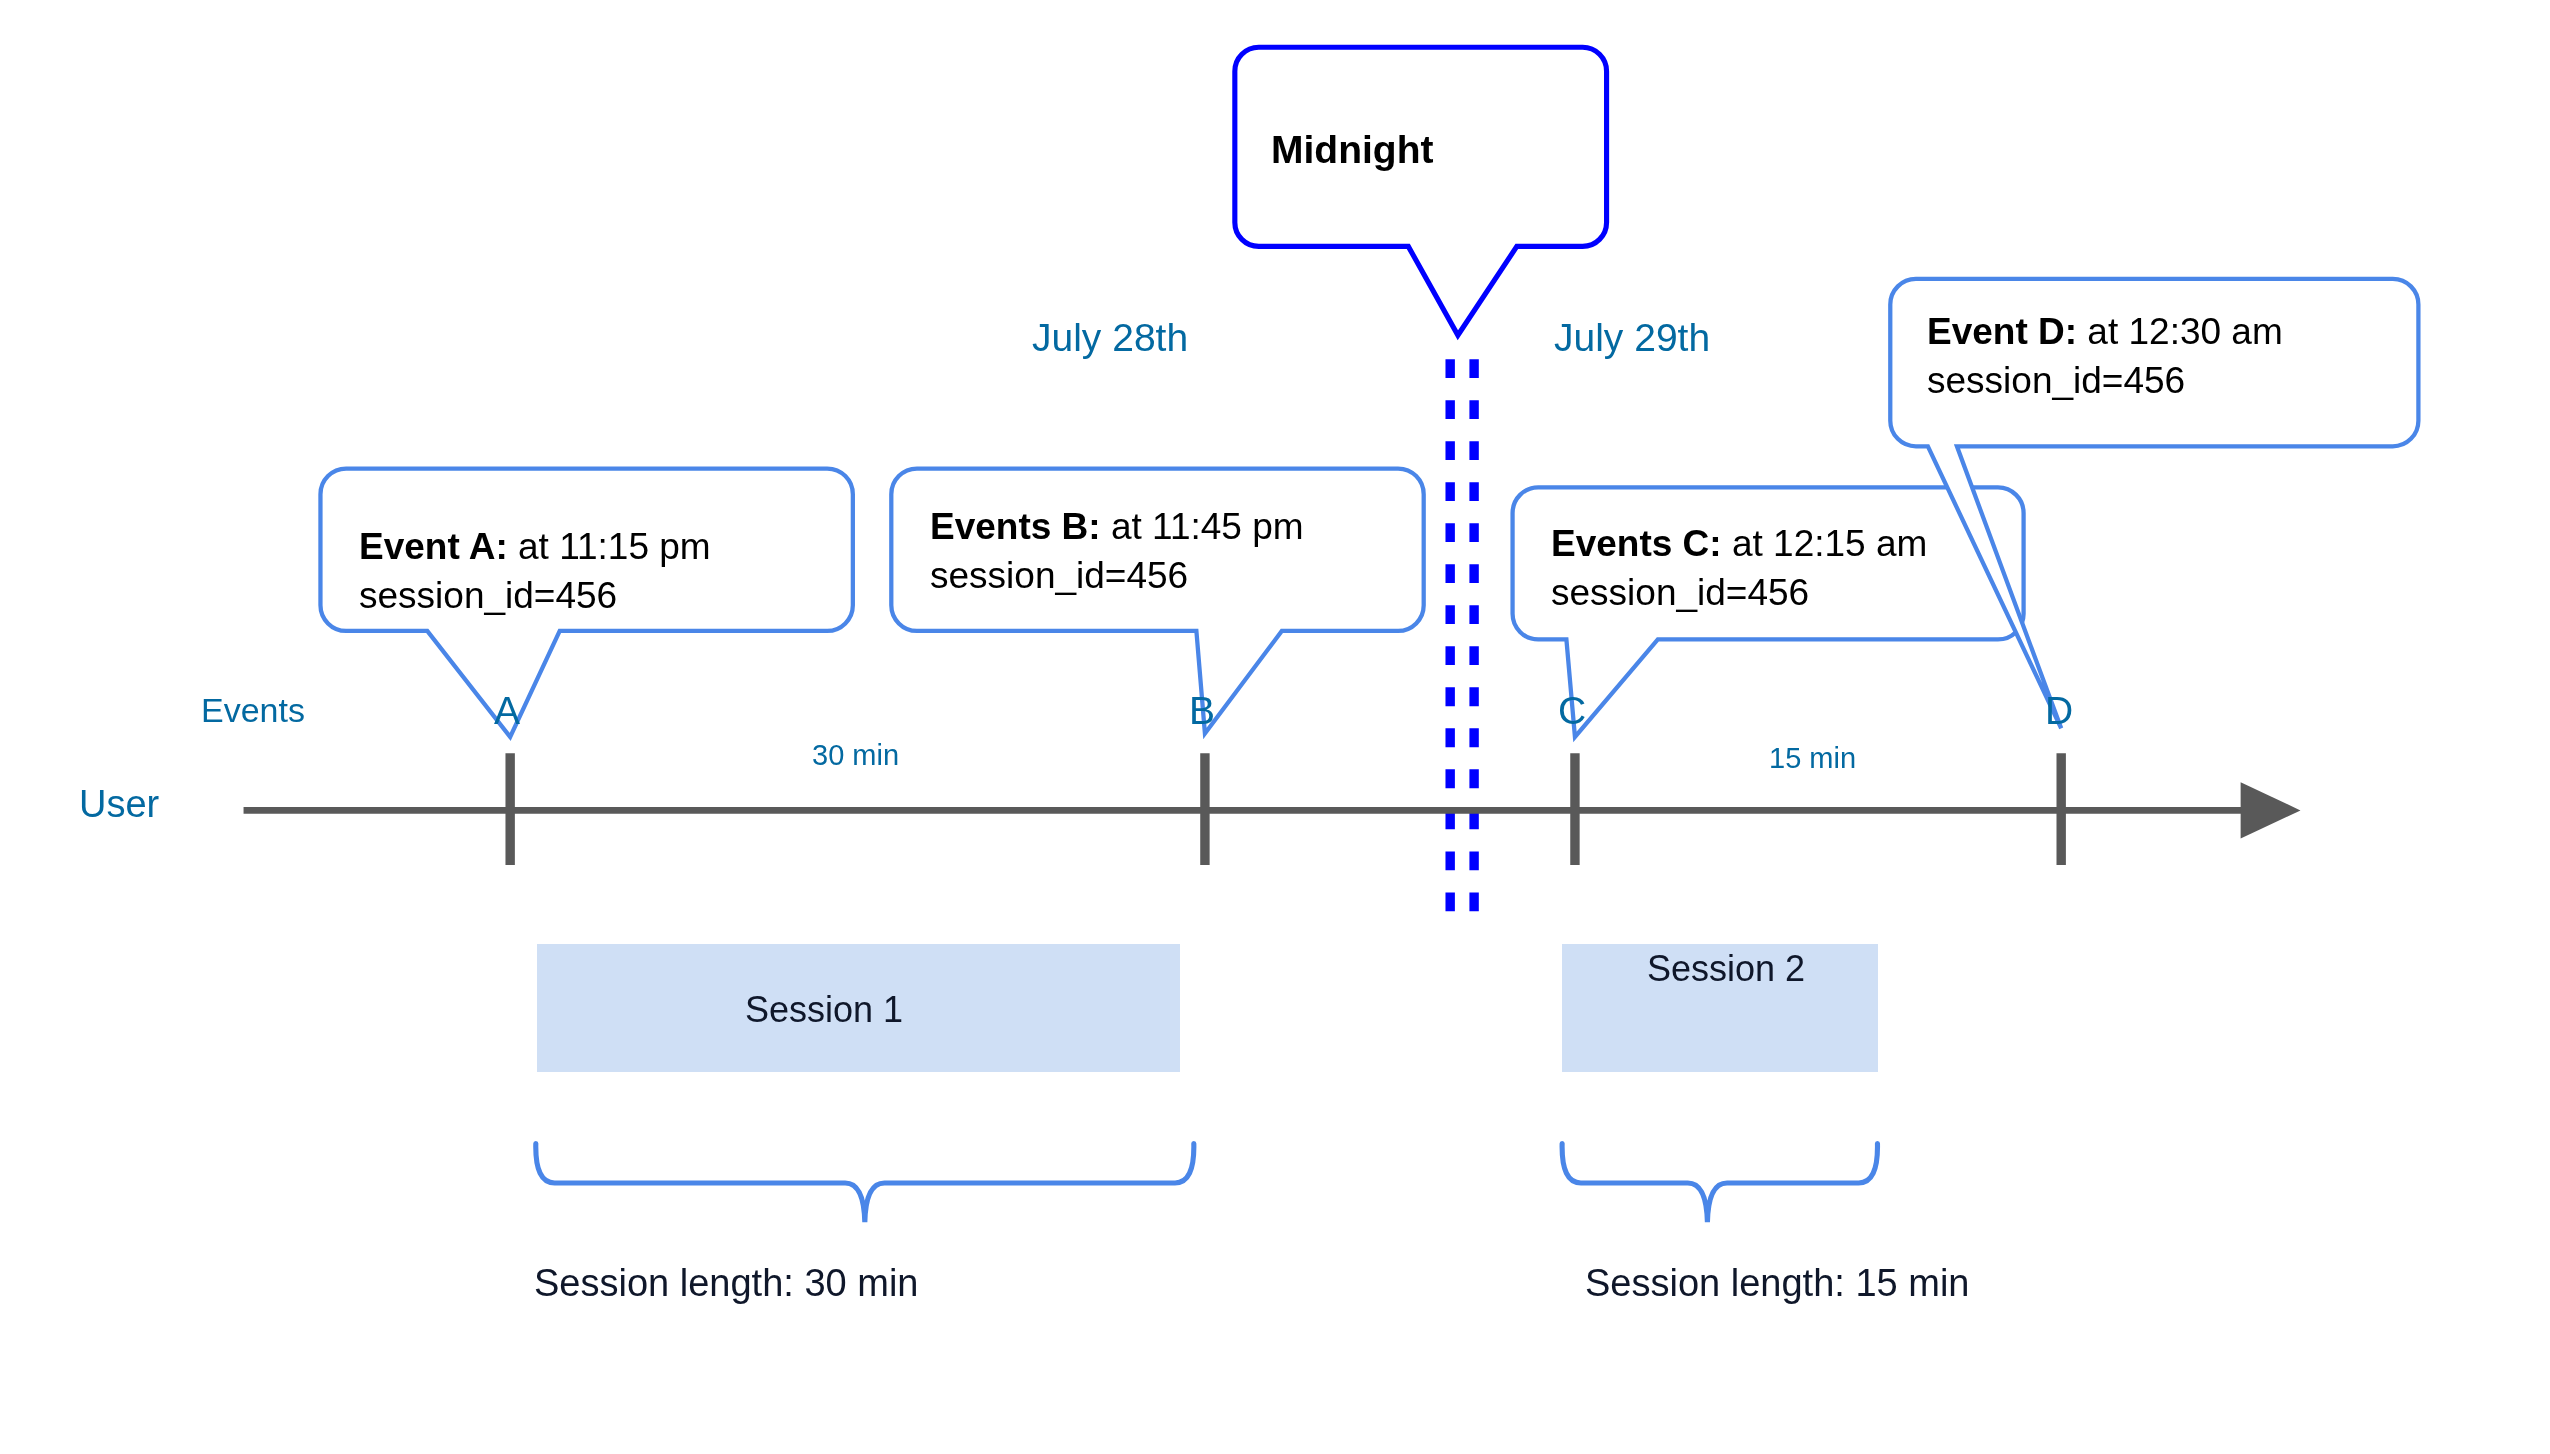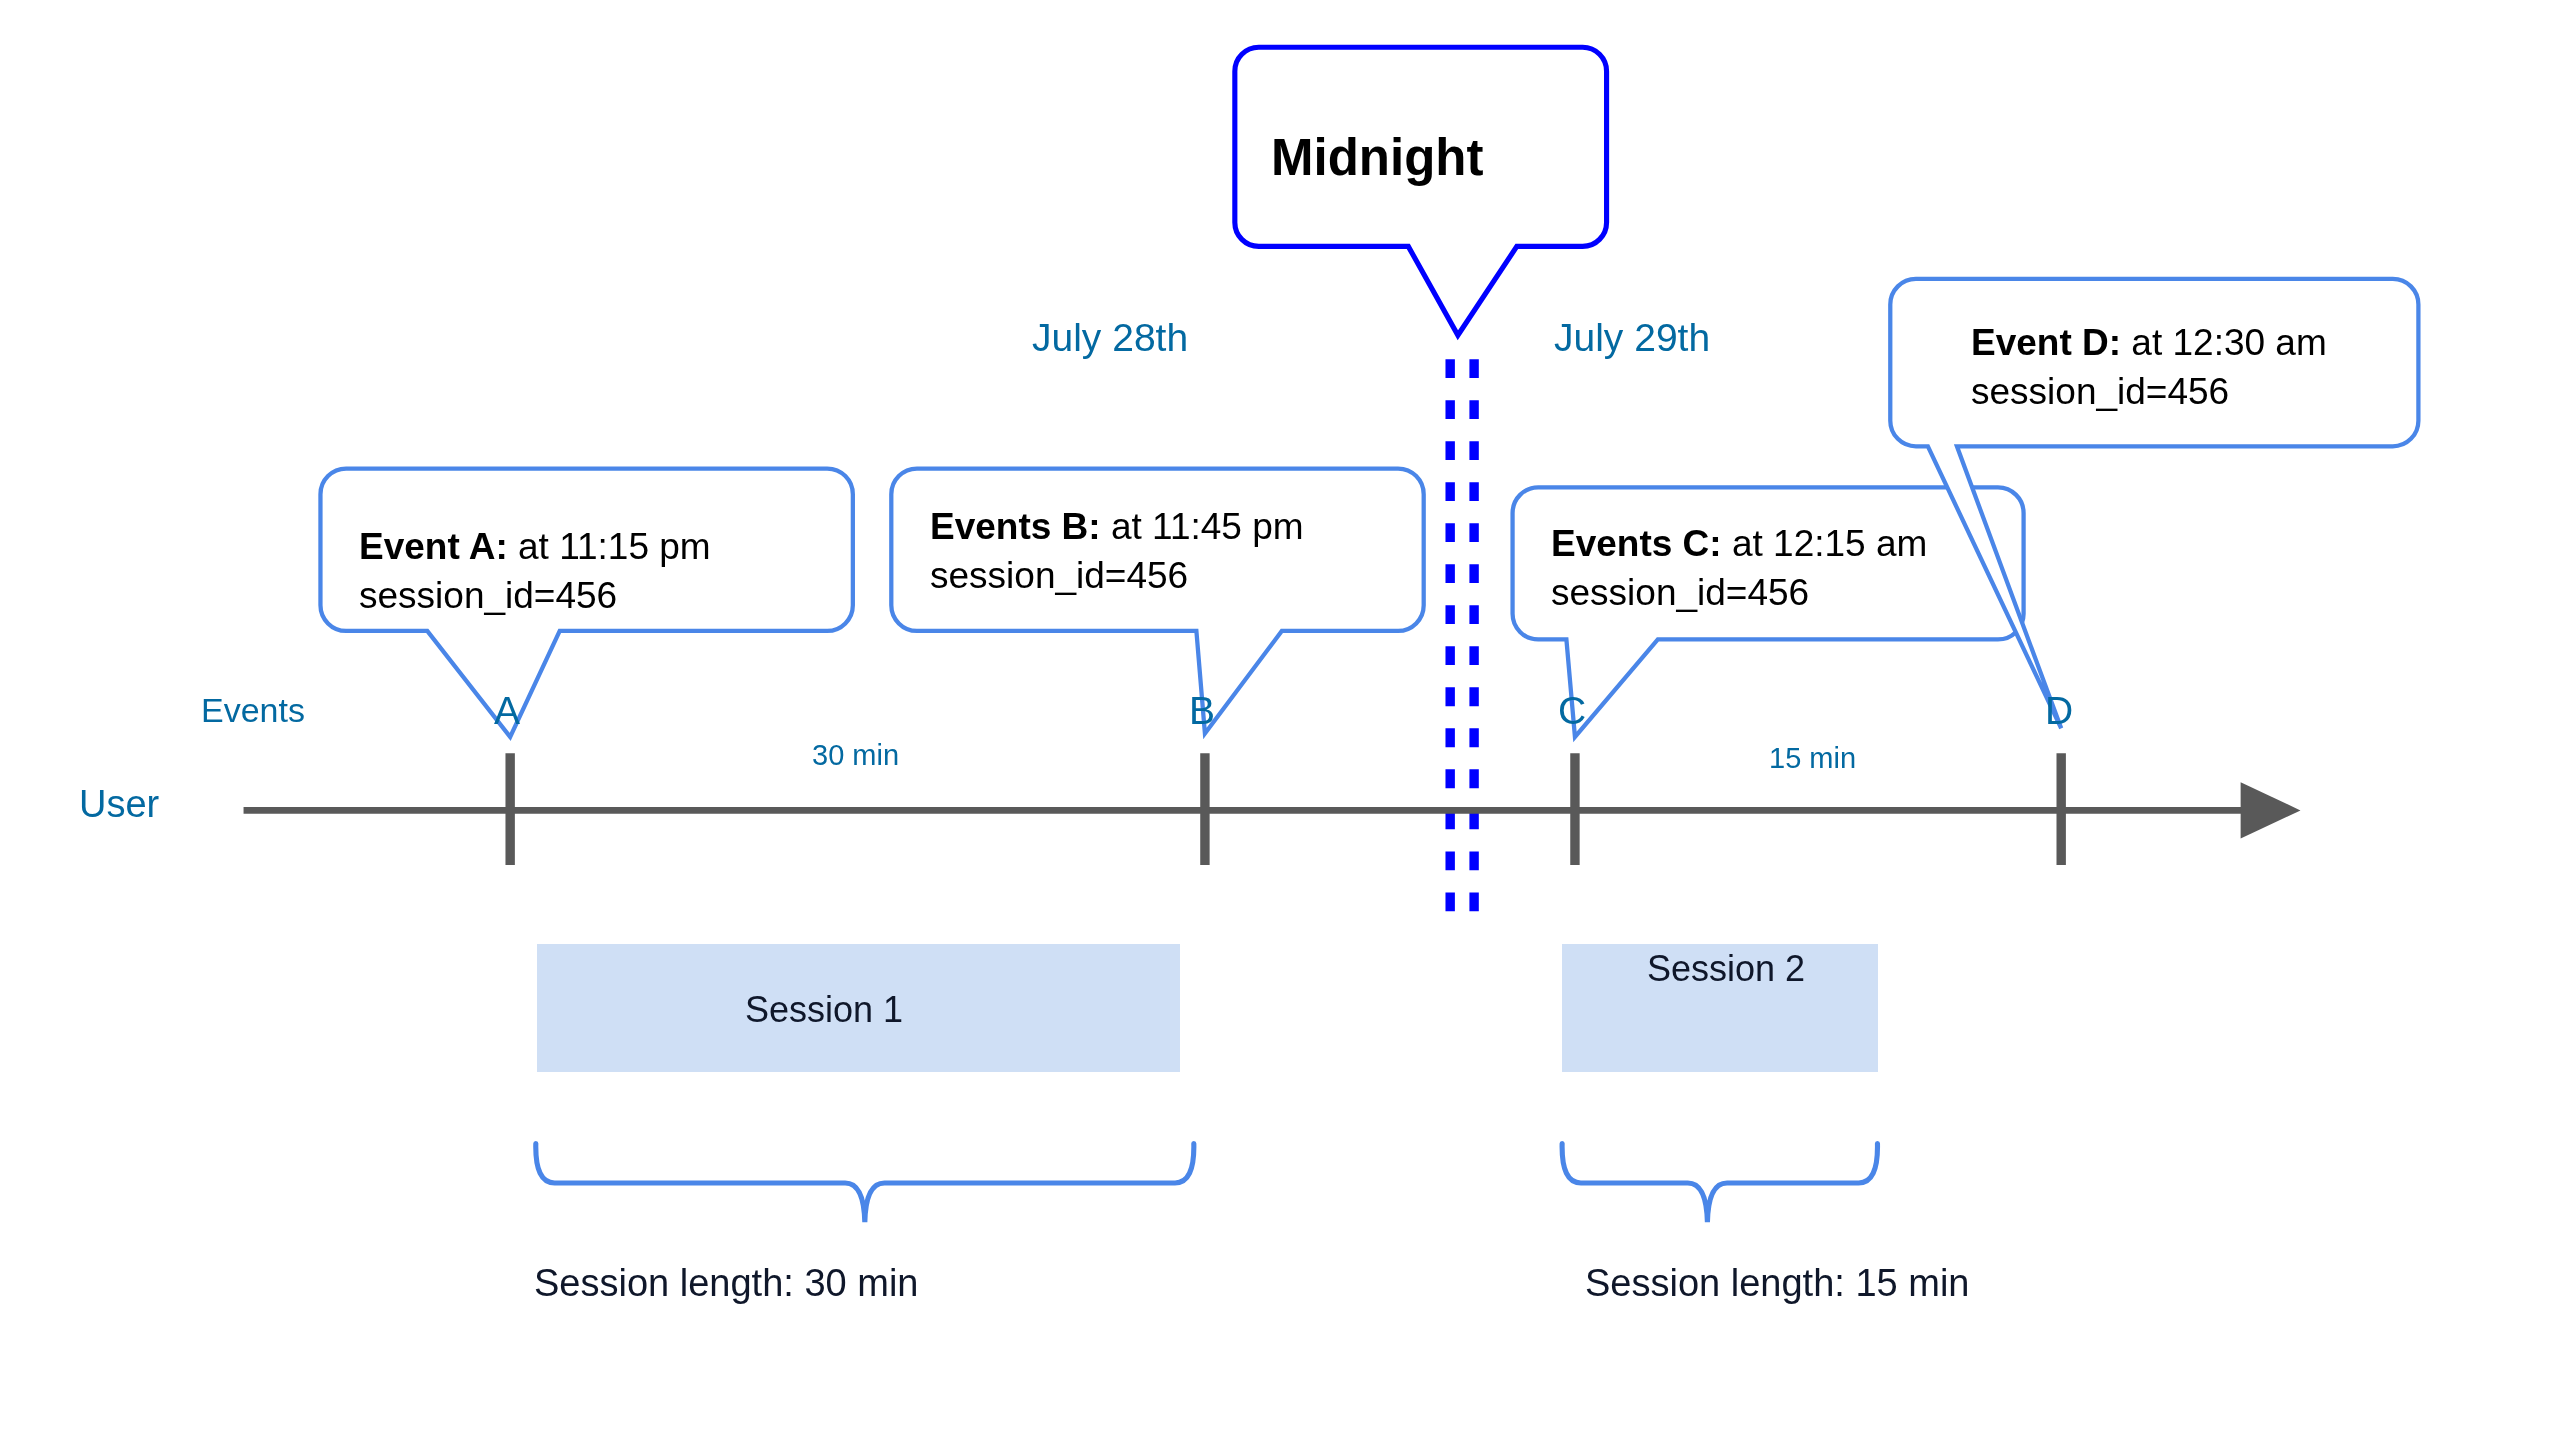--- a/index.html
+++ b/index.html
@@ -44,21 +44,21 @@
   .interval-label { font-size: 29px; }
   .session-text {
     position: absolute;
     font-size: 36px;
     color: #0f172a;
     white-space: nowrap;
   }
   .session-len { font-size: 38px; }
   .midnight-text {
     position: absolute;
-    font-size: 51px;
+    font-size: 39px;
     font-weight: bold;
     color: #000000;
     white-space: nowrap;
   }
   .session-bar {
     position: absolute;
     background: #cfdff5;
   }
 </style>
 </head>
@@ -174,21 +174,21 @@
   <div class="callout-text" style="left:930px; top:503px;">
     <div><b>Events B:</b><span> at 11:45 pm</span></div>
     <div>session_id=456</div>
   </div>
 
   <div class="callout-text" style="left:1551px; top:520px;">
     <div><b>Events C:</b><span> at 12:15 am</span></div>
     <div>session_id=456</div>
   </div>
 
-  <div class="callout-text" style="left:1927px; top:319px;margin-left:44px;">
+  <div class="callout-text" style="left:1927px; top:308px;">
     <div><b>Event D:</b><span> at 12:30 am</span></div>
     <div>session_id=456</div>
   </div>
 
   <div class="lbl events-label" style="left:201px; top:691px;">Events</div>
   <div class="lbl axis-title" style="left:79px; top:783px;">User</div>
 
   <div class="lbl marker-label" style="left:494px; top:689px;">A</div>
   <div class="lbl marker-label" style="left:1189px; top:689px;">B</div>
   <div class="lbl marker-label" style="left:1558px; top:689px;">C</div>

